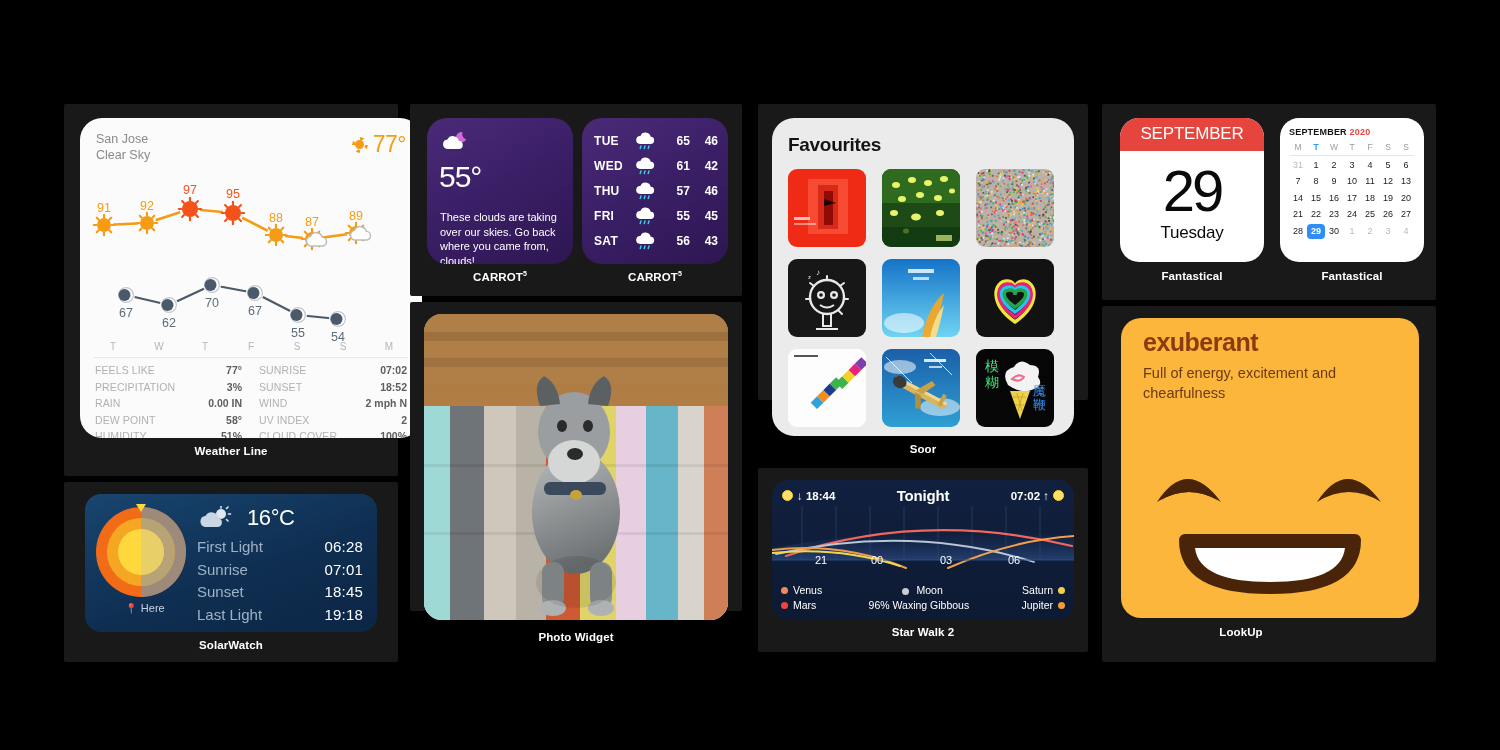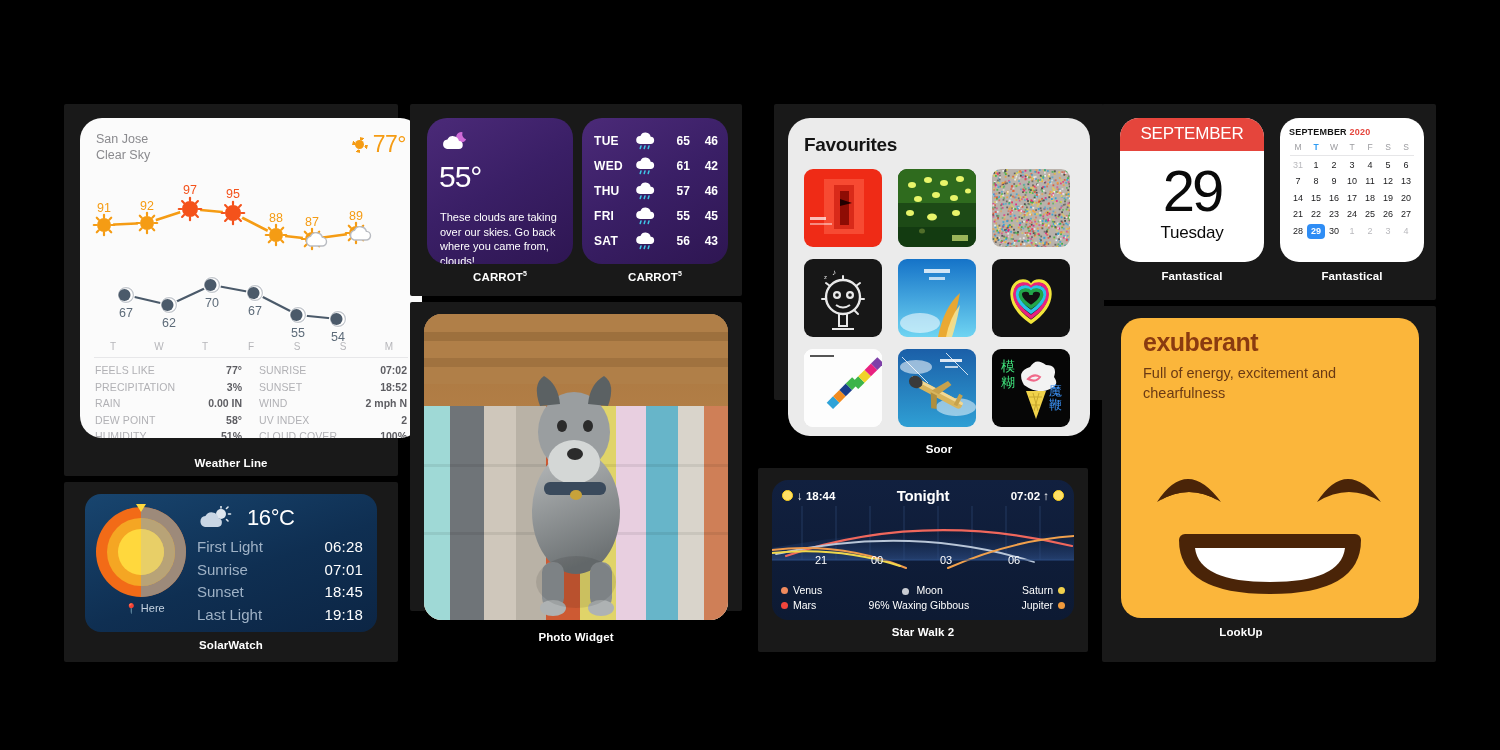--- a/index.html
+++ b/index.html
@@ -101,21 +101,21 @@
   .cap-carrot { position:absolute; top:166px; width:146px; }
   .cap-carrot sup { font-size:7px; vertical-align: super; }
 
   
   #grp-photo { left: 410px; top: 302px; width: 332px; height: 309px; }
   .ph-card { position:absolute; left:14px; top:12px; width:304px; height:306px;
              border-radius:18px; overflow:hidden; background:#8f8f8f; }
   .ph-card svg { display:block; }
 
   
-  #grp-soor { left: 758px; top: 104px; width: 330px; height: 296px; margin-left: 16px; }
+  #grp-soor { left: 758px; top: 104px; width: 330px; height: 296px; }
   .so-card { position:absolute; left:14px; top:14px; width:302px; height:318px;
              background:#ebebeb; border-radius:22px; padding: 16px 16px 0 16px; }
   .so-title { font-size:19px; font-weight:700; color:#141414; letter-spacing:-.3px; }
   .so-grid { display:grid; grid-template-columns: repeat(3, 1fr); gap: 12px;
              margin-top: 13px; }
   .so-art { width: 78px; height: 78px; border-radius: 9px; overflow:hidden;
             position:relative; }
   .so-art svg { display:block; }
 
   
@@ -368,21 +368,21 @@
               <span class="wl-val">51%</span>
             </div>
           <div class="wl-half">
               <span class="wl-lbl">CLOUD COVER</span>
               <span class="wl-val">100%</span>
             </div>
         </div>
 
       </div>
     </div>
-    <div class="caption" style="position:absolute;top:341px;width:334px;margin-top:12px;">Weather Line</div>
+    <div class="caption" style="position:absolute;top:341px;width:334px;">Weather Line</div>
   </div>
 
   <div class="group" id="grp-solar">
     <div class="sw-card">
       <div class="sw-left">
         <svg class="sw-dial" viewBox="0 0 96 96">
           <circle cx="48" cy="48" r="45" fill="#f26b17"></circle>
           <path d="M48 3 A45 45 0 0 1 48 93 Z" fill="#8e8f8c" opacity=".85"></path>
           <circle cx="48" cy="48" r="34" fill="#f5a623"></circle>
           <path d="M48 14 A34 34 0 0 1 48 82 Z" fill="#a9a28c" opacity=".8"></path>

